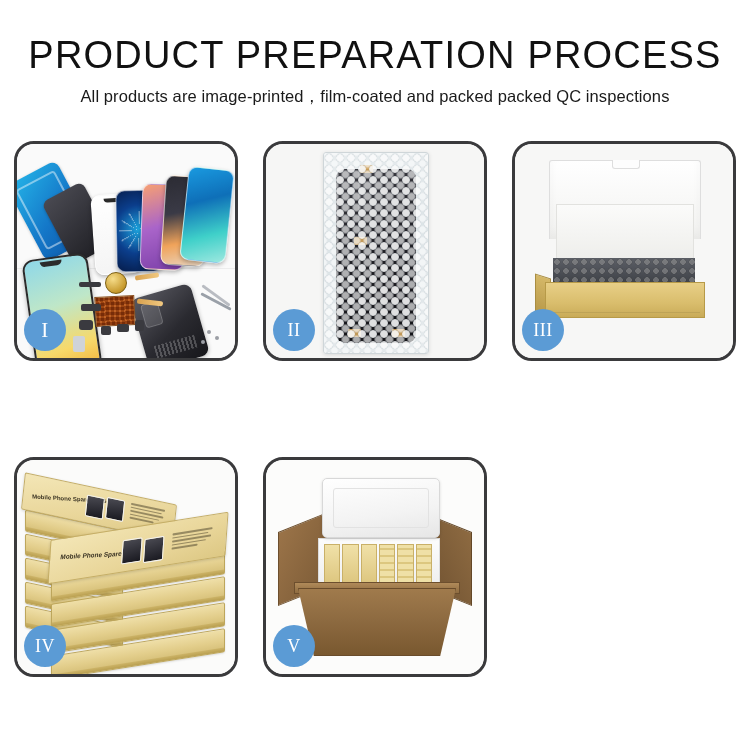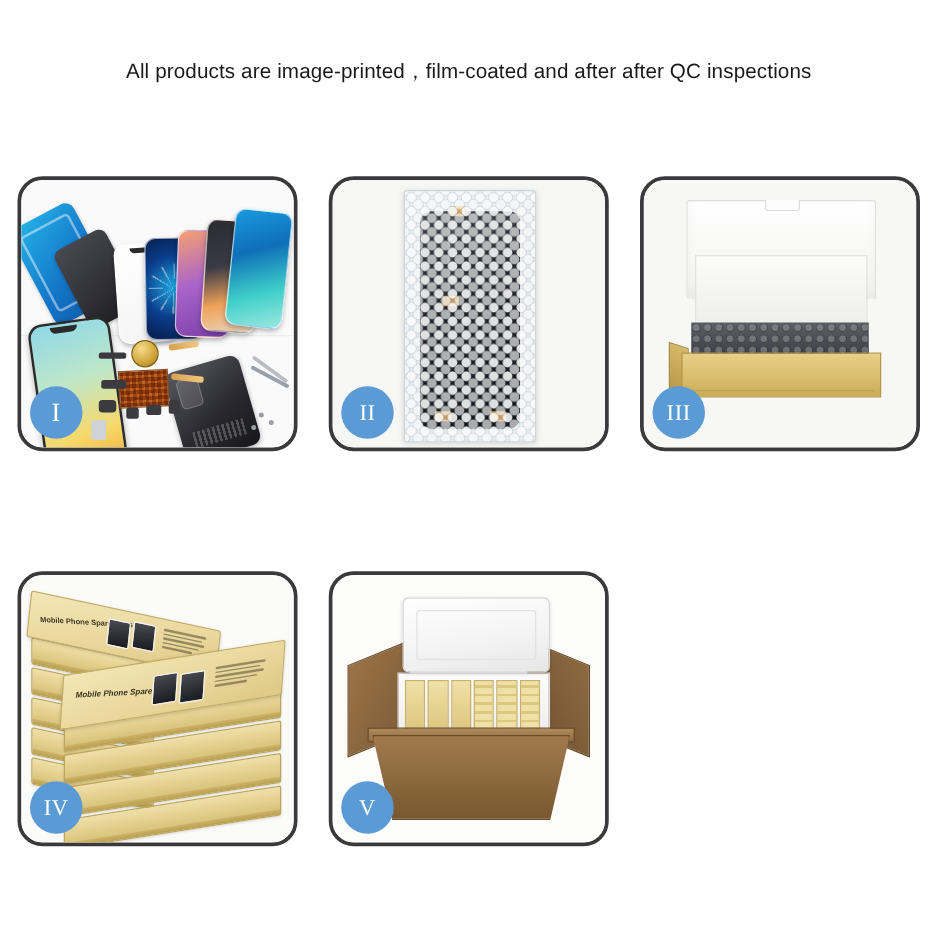--- a/index.html
+++ b/index.html
@@ -468,21 +468,22 @@
     background:rgba(124,95,60,.55);
     border-radius:1px;
   }
 </style>
 </head>
 <body>
 
 <div class="page">
 
   <div class="header">
-    <div class="subtitle">All products are image-printed，film-coated and after after QC inspections</div>
+    <div class="title">PRODUCT PREPARATION PROCESS</div>
+    <div class="subtitle">All products are image-printed，film-coated and packed packed QC inspections</div>
   </div>
 
   <div class="grid">
 
     <div class="panel r0 c0">
       <div class="photo">
         <div class="p1-bg"></div>
         <div class="p1-shelf"></div>
 
         <div class="lcd-blue"></div>

